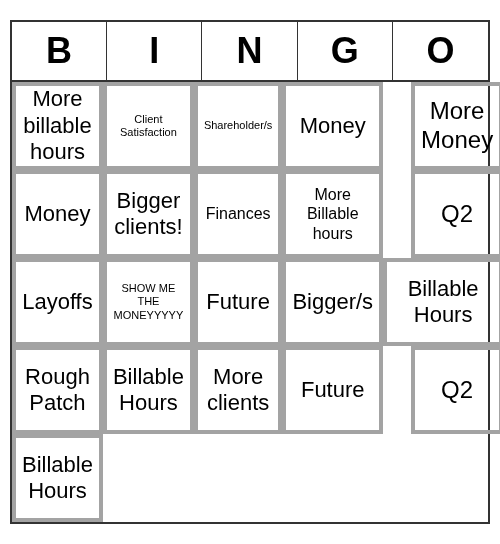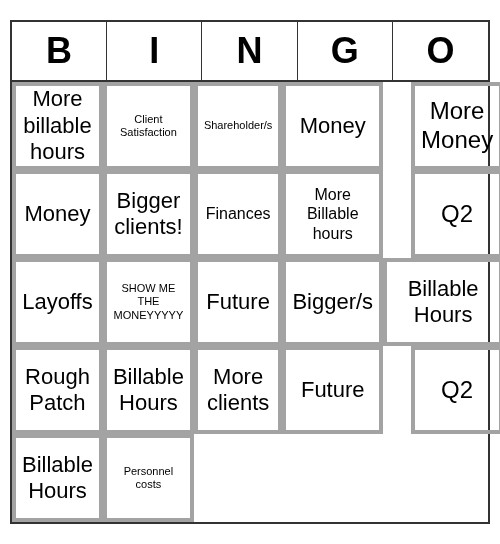--- a/index.html
+++ b/index.html
@@ -88,15 +88,14 @@
       <div class="bingo-cell small-text">SHOW ME THE MONEYYYYY</div>
       <div class="bingo-cell large-text">Future</div>
       <div class="bingo-cell large-text">Bigger/s</div>
       <div class="bingo-cell large-text">Billable Hours</div>
       <div class="bingo-cell large-text">Rough Patch</div>
       <div class="bingo-cell large-text">Billable Hours</div>
       <div class="bingo-cell large-text">More clients</div>
       <div class="bingo-cell large-text">Future</div>
       <div class="bingo-cell extra-large">Q2</div>
       <div class="bingo-cell large-text">Billable Hours</div>
-      <div class="bingo-cell small-text">Personnel costs</div>
     </div>
 </div>
 
 </body></html>

